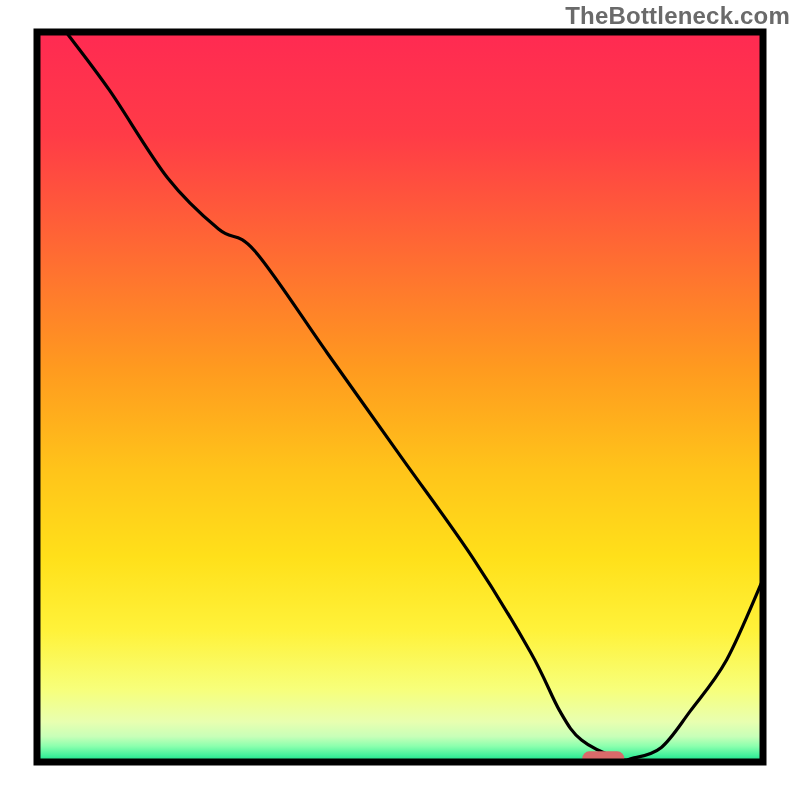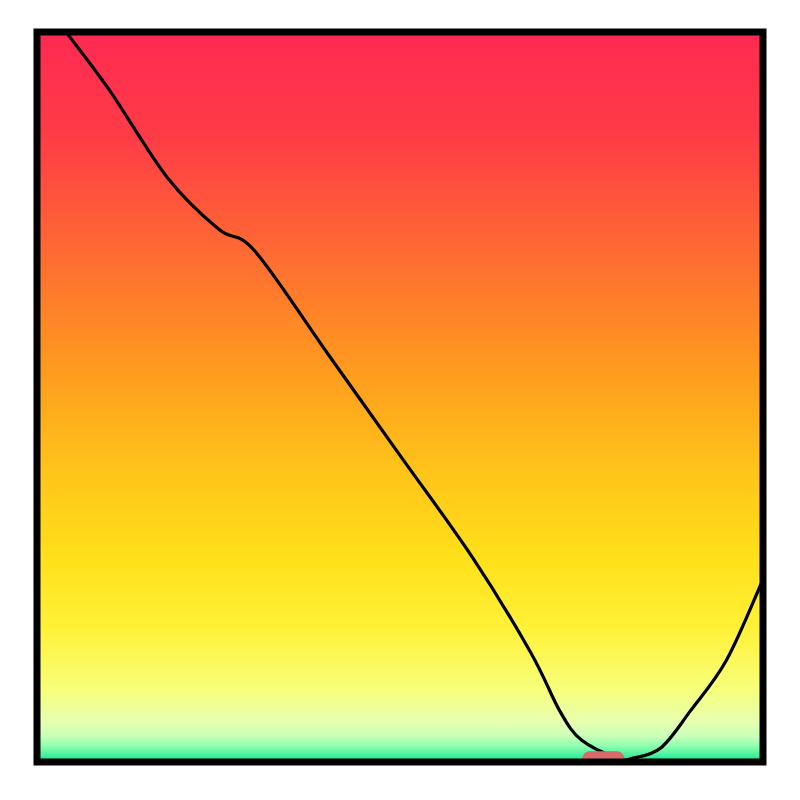--- a/index.html
+++ b/index.html
@@ -63,13 +63,14 @@
     <rect x="37" y="32" width="726" height="730" fill="url(#bgGrad)"></rect>
 
     <g clip-path="url(#plotClip)">
       <path id="curvePath" fill="none" stroke="#000000" stroke-width="3.2" stroke-linecap="round" stroke-linejoin="round" d="M 66.04 32.00 C 73.30 41.73 92.66 66.07 109.60 90.40 C 126.54 114.73 149.53 154.88 167.68 178.00 C 185.83 201.12 203.98 216.93 218.50 229.10 C 233.02 241.27 236.65 230.32 254.80 251.00 C 272.95 271.68 303.20 319.13 327.40 353.20 C 351.60 387.27 375.80 421.33 400.00 455.40 C 424.20 489.47 450.82 524.75 472.60 557.60 C 494.38 590.45 516.16 626.95 530.68 652.50 C 545.20 678.05 551.25 696.30 559.72 710.90 C 568.19 725.50 571.82 732.19 581.50 740.10 C 591.18 748.01 609.33 755.31 617.80 758.35 C 626.27 761.39 625.06 760.18 632.32 758.35 C 639.58 756.52 651.68 755.31 661.36 747.40 C 671.04 739.49 679.51 725.50 690.40 710.90 C 701.29 696.30 714.60 681.70 726.70 659.80 C 738.80 637.90 756.95 592.88 763.00 579.50"></path>
       <rect id="optimalMarker" rx="7" ry="7" height="14" fill="#d96a6a" x="582.28" y="751.35" width="42"></rect>
     </g>
 
     <rect x="37" y="32" width="726" height="730" fill="none" stroke="#000" stroke-width="7"></rect>
   </svg>
 
+  <div class="watermark">TheBottleneck.com</div>
 </div>
 
 </body></html>

